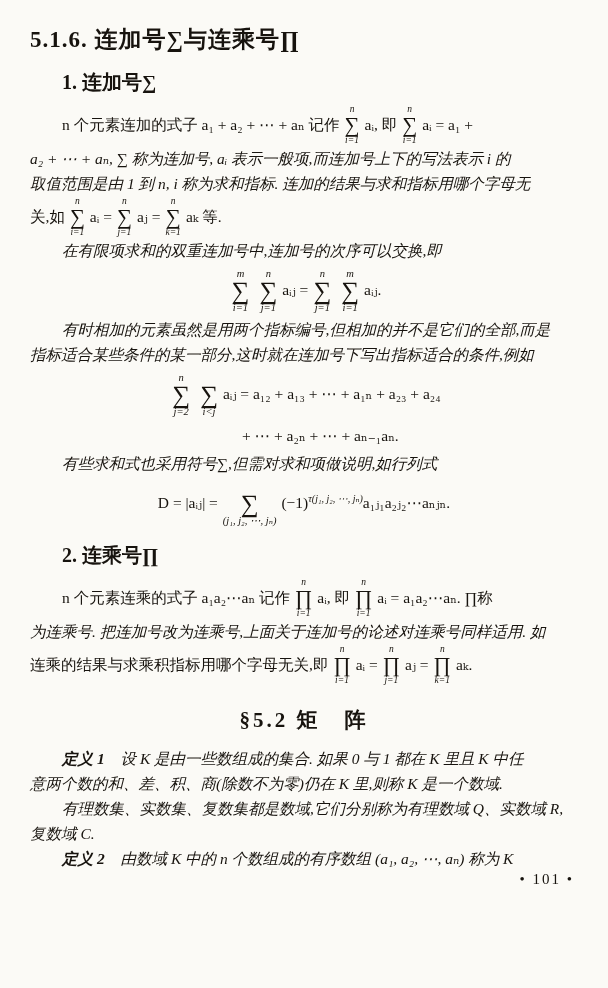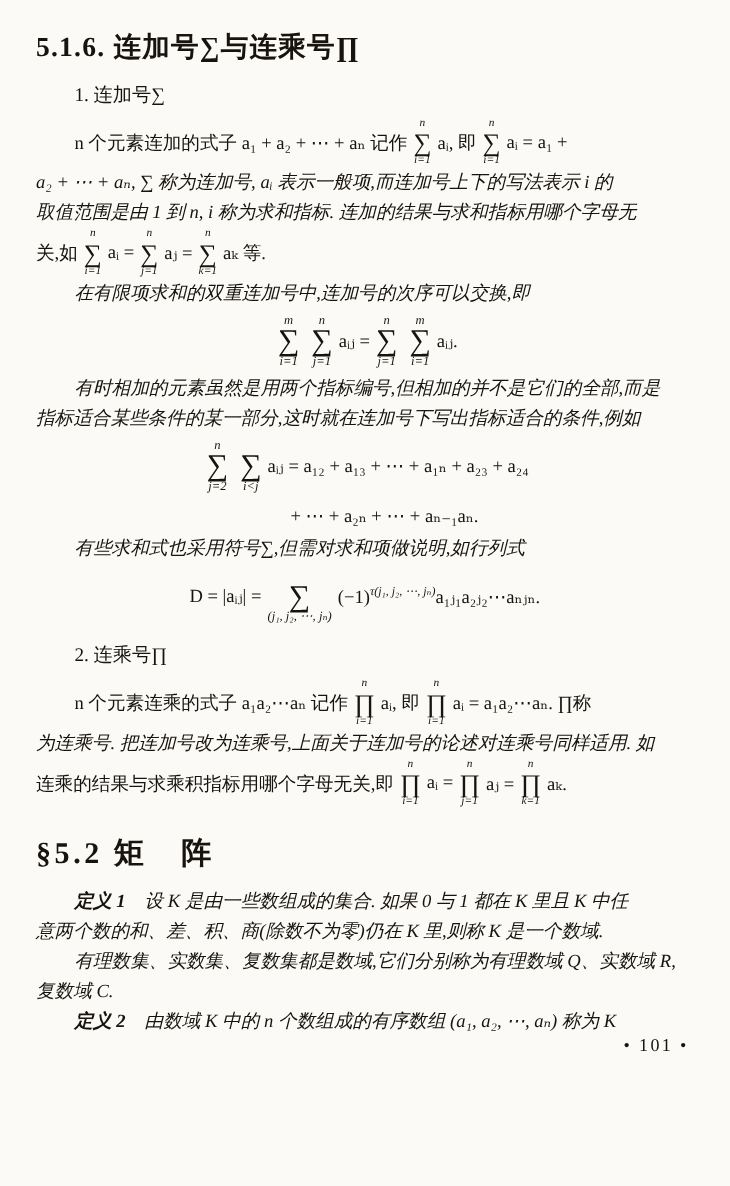--- a/index.html
+++ b/index.html
@@ -3,35 +3,35 @@
 <meta charset="utf-8">
 <style>
   html, body { margin:0; padding:0; }
   body {
     width:608px; height:988px; overflow:hidden;
     background:#fbfaf6; color:#17130e;
     font-family:"Liberation Serif","DejaVu Serif",serif;
   }
   .page { box-sizing:border-box; width:608px; height:988px; padding:20px 30px 0 30px; position:relative; }
   .h516 { font-size:23px; font-weight:bold; letter-spacing:1px; margin:4px 0 14px 0; }
-  .subhead { font-size:16px; padding-left:32px; margin:12px 0 8px 0; }
+  .subhead { font-size:20px; padding-left:32px; margin:12px 0 8px 0;font-weight:bold; }
   .line { font-size:15.5px; line-height:25px;font-style:italic; }
   .ind { padding-left:32px; }
   .mline { display:flex; align-items:center; min-height:42px; font-size:15.5px; }
   .mline.ind { padding-left:32px; }
   .bop { display:inline-flex; flex-direction:column; align-items:center; line-height:1; margin:0 5px; }
   .bop .lim { font-size:9.5px; font-style:italic; min-height:11px; line-height:11px; white-space:nowrap; }
   .bop .sym { font-size:21px; line-height:20px; font-style:normal; }
   .bop.lg .sym { font-size:25px; line-height:23px; }
   .bop.lg .lim { font-size:10.5px; }
   .formula { display:flex; align-items:center; justify-content:center; min-height:54px; font-size:15.5px; }
   .f2l2 { display:flex; align-items:center; padding-left:212px; min-height:30px; font-size:15.5px; }
   sup.exp { font-size:10px; font-style:italic; }
   .mexp { white-space:nowrap; }
-  .sec52 { text-align:left; font-size:25px; font-weight:bold; letter-spacing:3px; margin:20px 0 12px 0; }
+  .sec52 { text-align:center; font-size:21px; font-weight:bold; letter-spacing:3px; margin:20px 0 12px 0; }
   .h521 { font-size:19px; font-weight:bold; margin:14px 0 8px 0; }
   .bold-label { font-weight:bold; margin-right:12px; }
   .pagenum { text-align:right; padding-right:4px; font-size:15px; letter-spacing:2px; }
 </style>
 </head>
 <body>
 
 <div class="page">
 
   <div class="h516">5.1.6. 连加号∑与连乘号∏</div>

